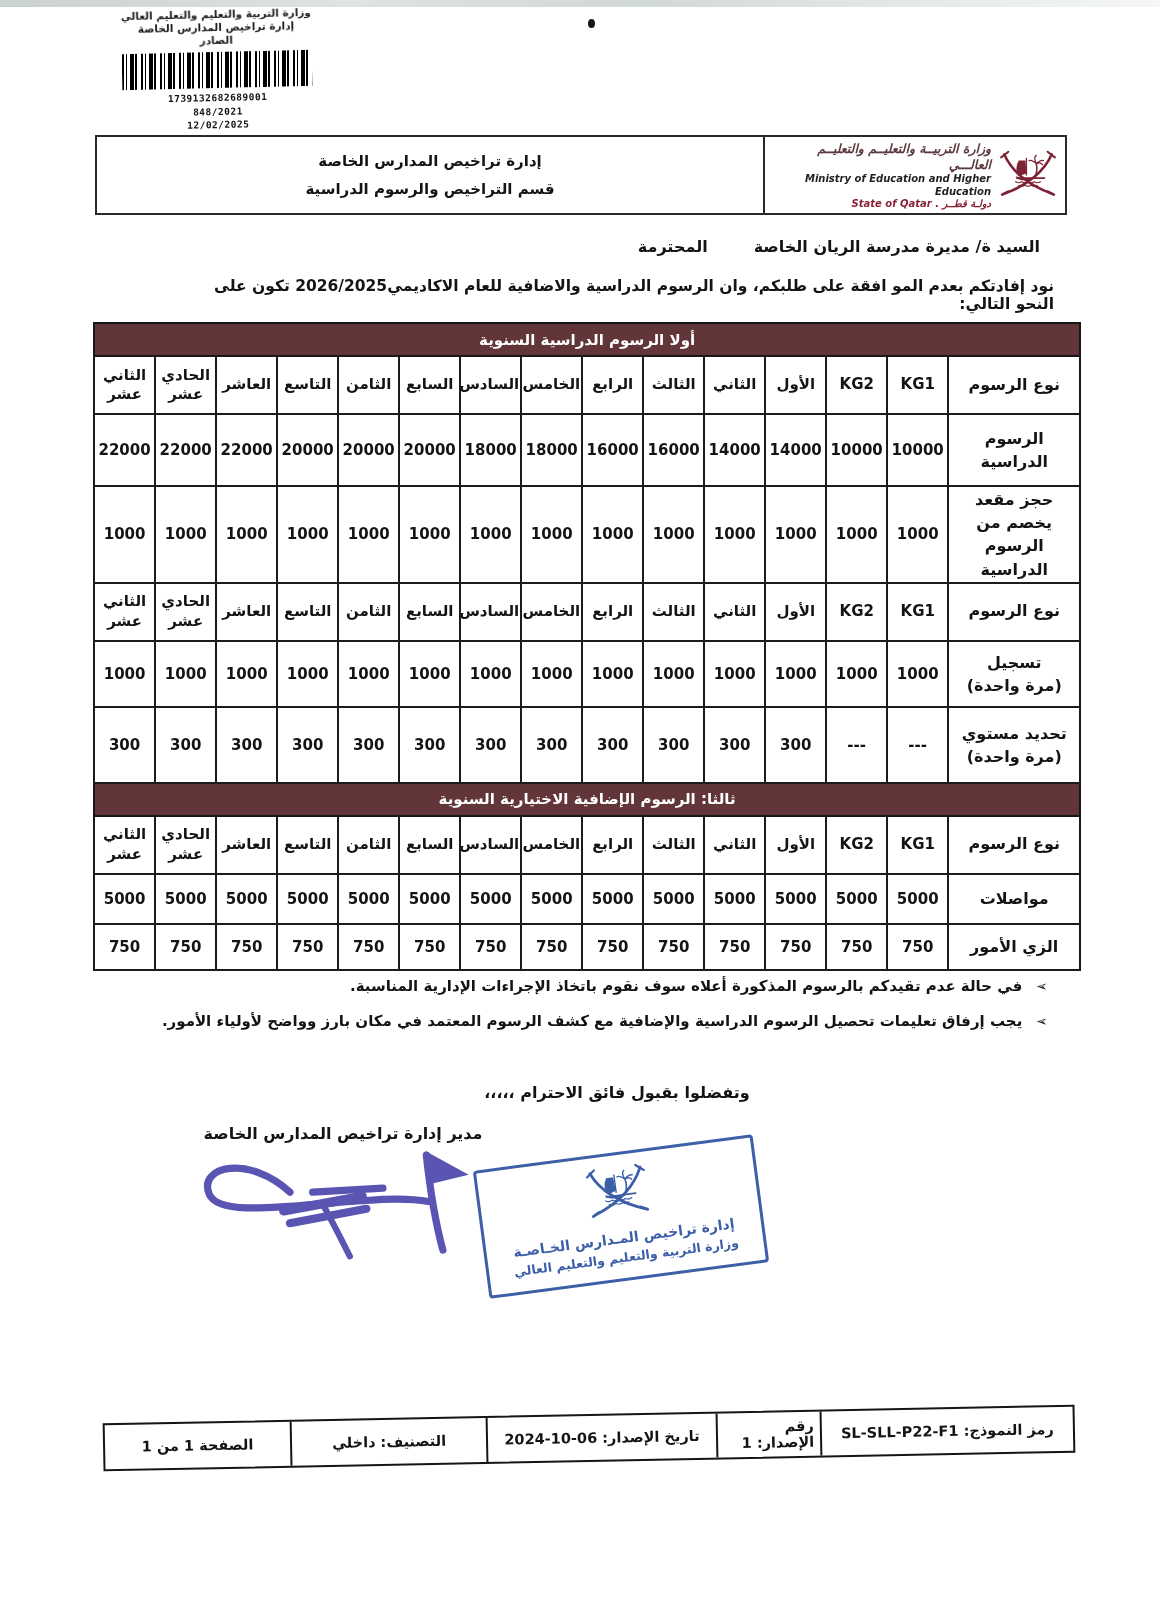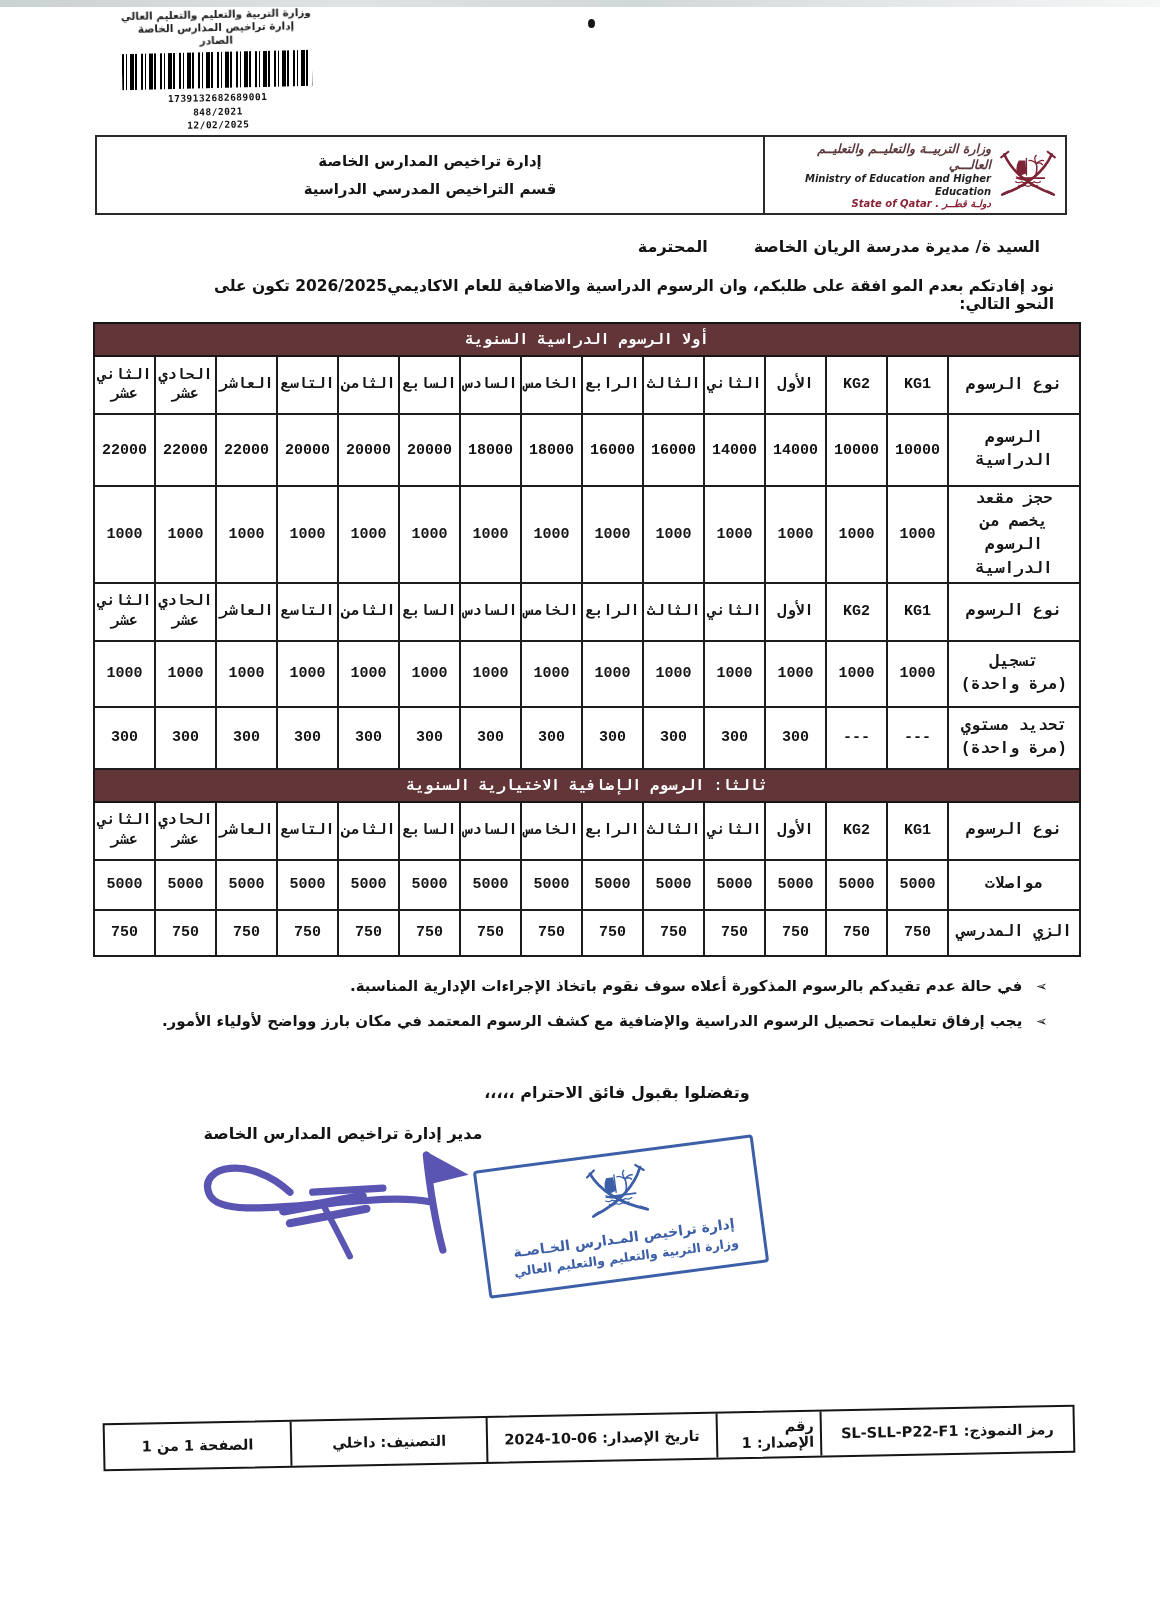--- a/index.html
+++ b/index.html
@@ -36,21 +36,21 @@
   .emblem svg{display:block;}
 
   
   .addr-line{top:237px;right:120px;direction:rtl;font-weight:bold;font-size:16px;}
   .addr-honorific{margin-inline-start:46px;}
   .intro-line{top:277px;right:106px;width:880px;direction:rtl;text-align:right;
     font-weight:bold;font-size:15.5px;}
 
   
   .fees-table{top:322px;left:93px;width:986px;border-collapse:collapse;table-layout:fixed;
-    direction:rtl;background:#fff;font-family:Liberation Mono, monospace;}
+    direction:rtl;background:#fff;}
   .fees-table td{border:2px solid #1c1c1c;text-align:center;vertical-align:middle;
     font-weight:bold;font-size:15px;padding:1px 1px;overflow:hidden;}
   .fees-table td.band{background:#623639;color:#fff;height:29px;font-size:15px;
     border:2.5px solid #171717;letter-spacing:.3px;}
   .fees-table tr.head-row td{height:54px;line-height:1.3;}
   .fees-table td.label-col{white-space:pre-line;line-height:1.45;font-size:16px;}
 
   
   .notes{top:976px;right:112px;width:935px;direction:rtl;text-align:right;}
   .note{font-weight:bold;font-size:15px;margin-bottom:14px;line-height:1.4;}
@@ -128,21 +128,21 @@
         </svg>
     </span>
     <span class="logo-text">
       <div class="logo-ar">وزارة التربيــة والتعليــم والتعليــم العالـــي</div>
       <div class="logo-en">Ministry of Education and Higher Education</div>
       <div class="logo-sub">دولـة قطــر . State of Qatar</div>
     </span>
   </div>
   <div class="header-cell dept-box">
     <div>إدارة تراخيص المدارس الخاصة</div>
-    <div>قسم التراخيص المدرسي الدراسية</div>
+    <div>قسم التراخيص والرسوم الدراسية</div>
   </div>
 </div>
 
 <div class="abs addr-line">
   <span>السيد ة/ مديرة مدرسة الريان الخاصة</span><span class="addr-honorific">المحترمة</span>
 </div>
 <div class="abs intro-line">نود إفادتكم بعدم المو افقة على طلبكم، وان الرسوم الدراسية والاضافية للعام الاكاديمي2026/2025 تكون على النحو التالي:</div>
 
 <table class="abs fees-table">
   <colgroup>
@@ -248,21 +248,21 @@
         <td>1000</td>
         <td>1000</td>
         <td>1000</td>
         <td>1000</td>
         <td>1000</td>
         <td>1000</td>
         <td>1000</td>
         <td>1000</td>
         <td>1000</td>
       </tr>
-      <tr style="height: 62px;">
+      <tr style="height: 76px;">
         <td class="label-col">تحديد مستوي
 (مرة واحدة)</td>
         <td>---</td>
         <td>---</td>
         <td>300</td>
         <td>300</td>
         <td>300</td>
         <td>300</td>
         <td>300</td>
         <td>300</td>
@@ -304,21 +304,21 @@
         <td>5000</td>
         <td>5000</td>
         <td>5000</td>
         <td>5000</td>
         <td>5000</td>
         <td>5000</td>
         <td>5000</td>
         <td>5000</td>
       </tr>
       <tr style="height: 46px;">
-        <td class="label-col">الزي المدرسي</td>
+        <td class="label-col">الزي الأمور</td>
         <td>750</td>
         <td>750</td>
         <td>750</td>
         <td>750</td>
         <td>750</td>
         <td>750</td>
         <td>750</td>
         <td>750</td>
         <td>750</td>
         <td>750</td>

